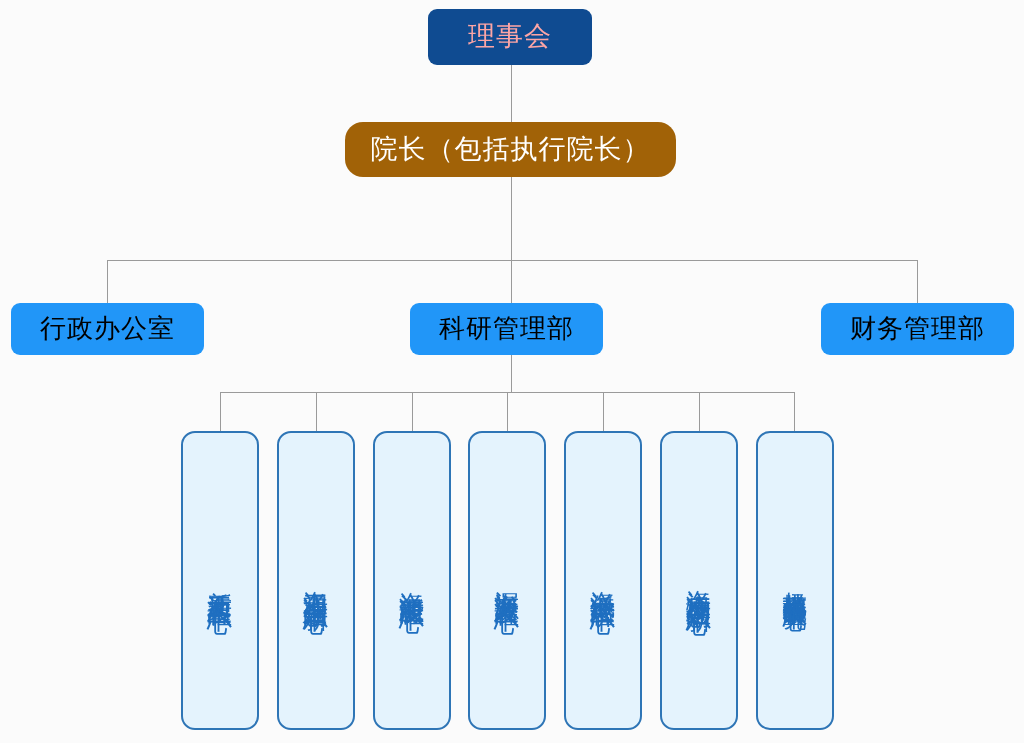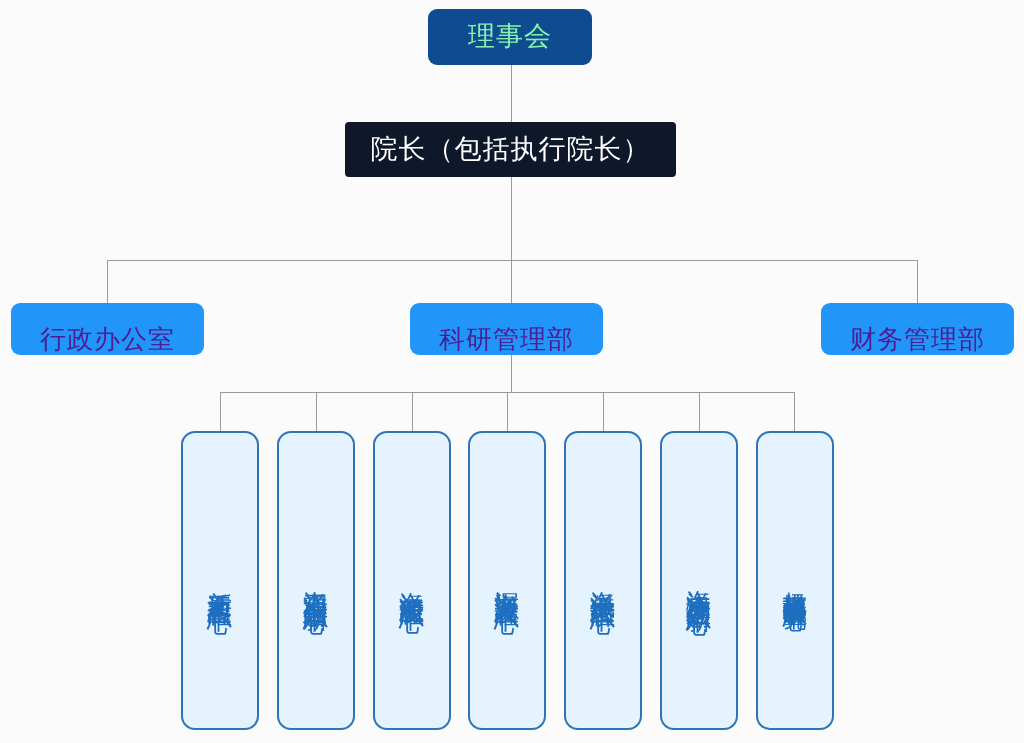--- a/index.html
+++ b/index.html
@@ -35,43 +35,42 @@
     display: flex;
     align-items: center;
     justify-content: center;
     text-align: center;
     line-height: 1.15;
   }
 
   
   .node.level1 {
     background: #0f4b91;
-    color: #86efac;
+    color: #fca5a5;
     border-radius: 9px;
     font-size: 27px;
     letter-spacing: 1px;
   }
 
   
   .node.level2 {
-    background: #0f172a;
+    background: #a16207;
     color: #ffffff;
-    border-radius: 4px;
+    border-radius: 18px;
     font-size: 27px;
     letter-spacing: 1px;
   }
 
   
   .node.level3 {
     background: #2196f8;
-    color: #4c1d95;
+    color: #000000;
     border-radius: 9px;
     font-size: 26px;
     letter-spacing: 1px;
-    align-items: flex-end;
   }
 
   
   .node.level4 {
     background: #e4f3fd;
     border: 2px solid #2e75b6;
     border-radius: 14px;
     color: #1f6fc0;
     align-items: center;
     justify-content: center;

